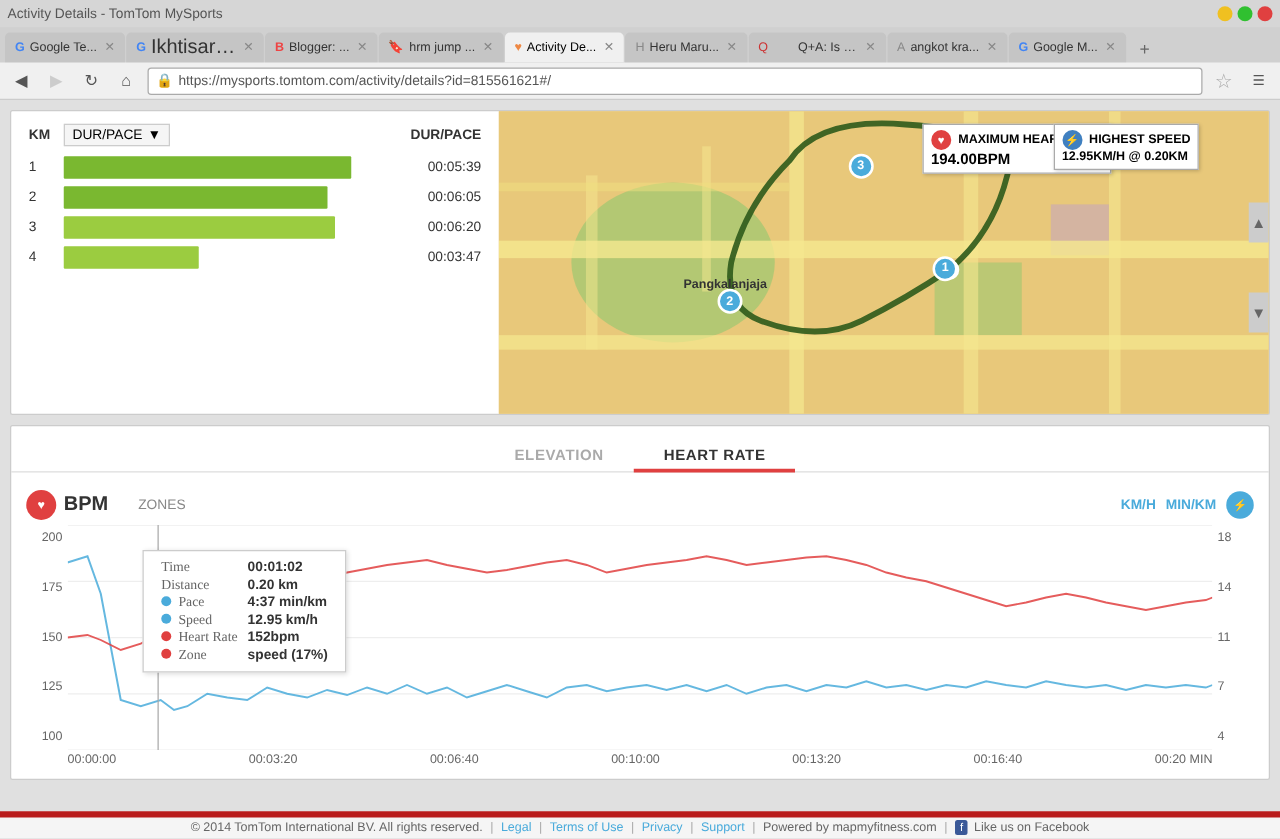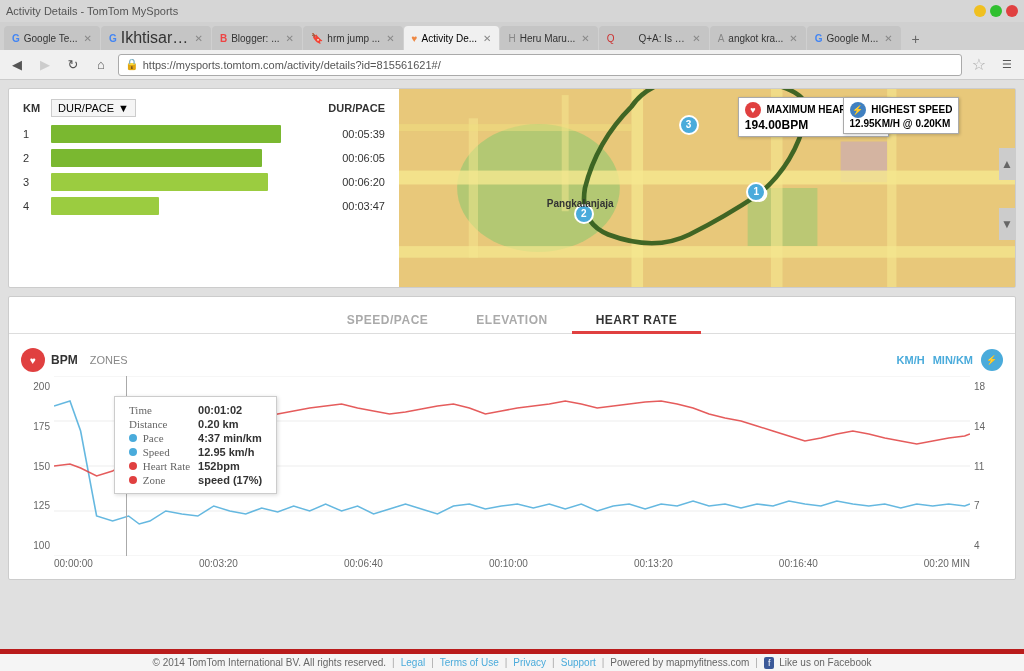--- a/index.html
+++ b/index.html
@@ -12,21 +12,21 @@
     .tab-close { color: #888; font-size: 10px; margin-left: 2px; }
     .nav-bar { background: #f0f0f0; height: 30px; display: flex; align-items: center; padding: 0 6px; gap: 6px; border-bottom: 1px solid #ccc; }
     .nav-btn { width: 22px; height: 22px; display: flex; align-items: center; justify-content: center; border-radius: 3px; cursor: pointer; font-size: 13px; color: #555; }
     .address-bar { flex: 1; height: 22px; border: 1px solid #aaa; border-radius: 3px; padding: 0 6px; font-size: 11px; background: white; display: flex; align-items: center; color: #555; }
     .star-btn { width: 22px; height: 22px; display: flex; align-items: center; justify-content: center; color: #aaa; font-size: 16px; }
 
     
     .page-content { background: #e0e0e0; padding: 8px; height: calc(671px - 80px - 22px); overflow: hidden; }
 
     
-    .top-panel { background: white; display: flex; border: 1px solid #ccc; margin-bottom: 8px; height: 200px; border-radius: 2px; }
+    .top-panel { background: white; display: flex; border: 1px solid #ccc; margin-bottom: 8px; height: 244px; border-radius: 2px; }
 
     
     .lap-table { width: 390px; padding: 10px 14px; flex-shrink: 0; }
     .lap-table-header { display: flex; align-items: center; margin-bottom: 8px; gap: 8px; }
     .lap-header-km { font-weight: bold; font-size: 11px; color: #333; min-width: 20px; }
     .lap-dropdown { border: 1px solid #ccc; padding: 2px 6px; font-size: 11px; background: #f5f5f5; cursor: pointer; display: flex; align-items: center; gap: 4px; }
     .lap-header-pace { font-size: 11px; color: #333; margin-left: auto; font-weight: bold; }
     .lap-row { display: flex; align-items: center; margin-bottom: 6px; }
     .lap-num { min-width: 20px; font-size: 11px; color: #333; }
     .lap-bar-container { flex: 1; height: 18px; margin: 0 8px; }
@@ -63,21 +63,21 @@
     
     .chart-container { display: flex; padding: 0 10px; position: relative; }
     .chart-y-left { width: 35px; display: flex; flex-direction: column; justify-content: space-between; align-items: flex-end; padding-right: 4px; font-size: 10px; color: #666; height: 180px; padding-top: 5px; padding-bottom: 5px; }
     .chart-y-right { width: 35px; display: flex; flex-direction: column; justify-content: space-between; align-items: flex-start; padding-left: 4px; font-size: 10px; color: #666; height: 180px; padding-top: 5px; padding-bottom: 5px; }
     .chart-main { flex: 1; position: relative; height: 180px; overflow: hidden; }
     .chart-svg { width: 100%; height: 100%; }
 
     
     .chart-header { display: flex; align-items: center; padding: 6px 12px 4px 12px; }
     .bpm-icon { width: 24px; height: 24px; background: #e04040; border-radius: 50%; display: flex; align-items: center; justify-content: center; color: white; font-size: 10px; margin-right: 6px; flex-shrink: 0; }
-    .bpm-label { font-weight: bold; font-size: 12px; color: #333; margin-right: 12px; }
+    .bpm-label { font-weight: bold; font-size: 16px; color: #333; margin-right: 24px; }
     .zones-label { font-size: 11px; color: #888; }
     .chart-right-labels { margin-left: auto; display: flex; align-items: center; gap: 8px; font-size: 11px; color: #4aabdb; font-weight: bold; }
     .chart-right-icon { width: 22px; height: 22px; background: #4aabdb; border-radius: 50%; display: flex; align-items: center; justify-content: center; color: white; font-size: 9px; }
 
     
     .chart-tooltip { position: absolute; left: 60px; top: 20px; background: white; border: 1px solid #ccc; padding: 6px 10px; font-size: 11px; z-index: 10; box-shadow: 1px 1px 4px rgba(0,0,0,0.15); }
     .chart-tooltip table { border-collapse: collapse; }
     .chart-tooltip td { padding: 1px 4px; }
     .tooltip-label { color: #666; font-family: Liberation Serif, serif; }
     .tooltip-value { font-weight: bold; color: #333; }
@@ -270,23 +270,20 @@
       
       <div class="map-arrow map-arrow-up">▲</div>
       <div class="map-arrow map-arrow-down">▼</div>
     </div>
   </div>
 
   <div class="chart-panel">
 
     <div class="chart-tabs">
       <div class="chart-tab">
-        <span>SPEED/PACE</span>
-      </div>
-      <div class="chart-tab">
         <span>ELEVATION</span>
       </div>
       <div class="chart-tab active-red">
         <span>HEART RATE</span>
       </div>
     </div>
 
     <div class="chart-header">
       <div class="bpm-icon">♥</div>
       <span class="bpm-label">BPM</span>

